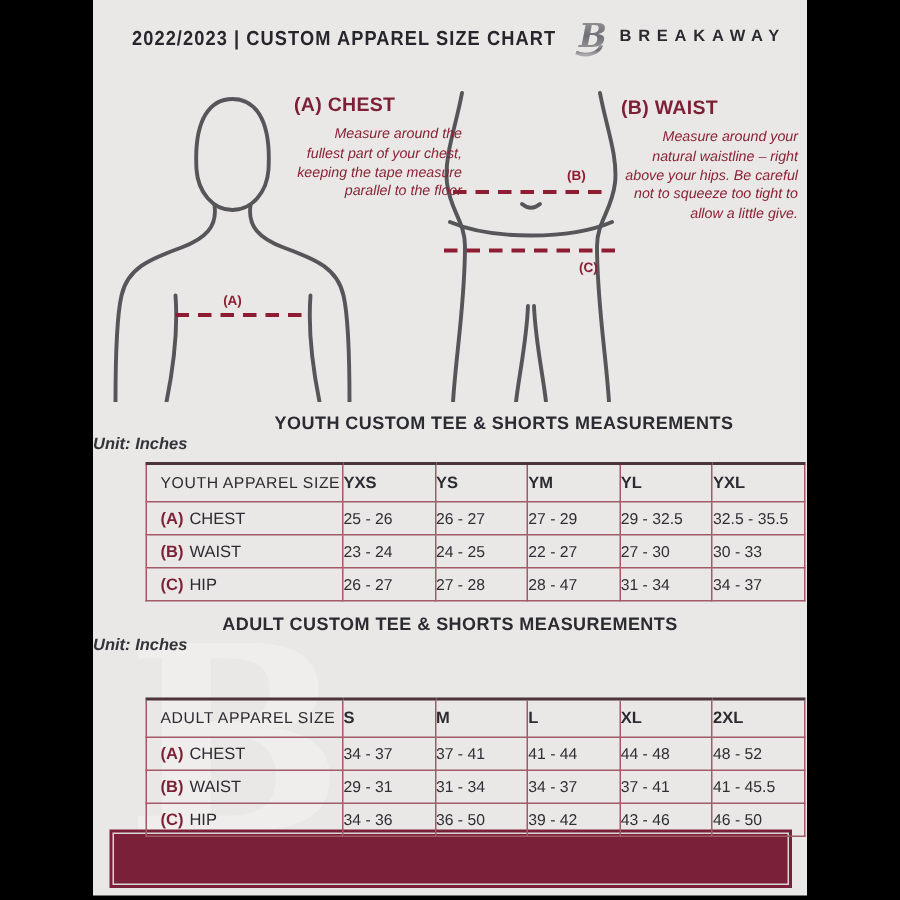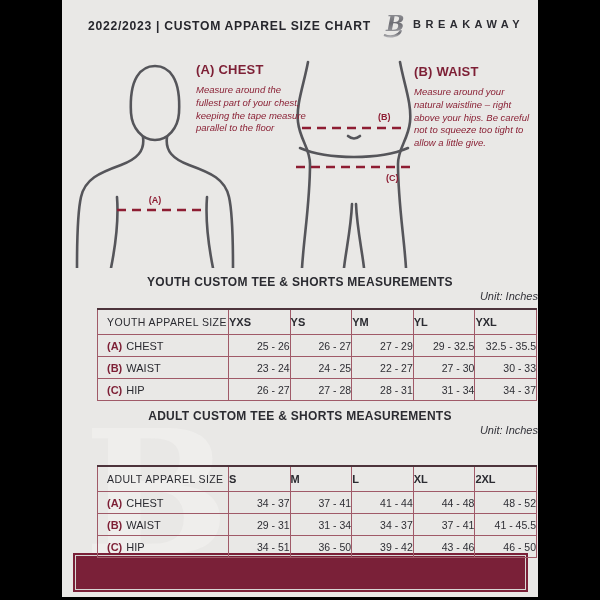--- a/index.html
+++ b/index.html
@@ -16,34 +16,34 @@
     position:absolute;left:26px;top:18px;
     font-size:13.5px;font-weight:800;color:#26262c;letter-spacing:.8px;
     transform:scaleX(.9);transform-origin:left center;white-space:nowrap;
   }
   .logo{position:absolute;left:318px;top:10px;display:flex;align-items:center;gap:7px;}
   .brand{font-size:11px;font-weight:700;color:#2b2b31;letter-spacing:4.5px;}
   
   .fig{position:absolute;}
   .instr{position:absolute;color:#8a2135;}
   .instr h3{margin:0 0 7px 0;font-size:13px;font-weight:800;color:#7d1f35;letter-spacing:.2px;}
-  .instr p{margin:0;font-size:9.5px;line-height:1.35;font-style:italic;color:#8a2135;}
+  .instr p{margin:0;font-size:9.5px;line-height:1.35;font-style:italic;color:#8a2135;text-align:right;}
   .pre{white-space:pre-line;}
   
   .sec-title{position:absolute;width:100%;text-align:center;font-size:12px;font-weight:800;color:#2b2b31;letter-spacing:.3px;}
-  .sec-unit{position:absolute;width:100%;text-align:right;font-size:11px;font-style:italic;color:#33333a;}
+  .sec-unit{position:absolute;width:100%;text-align:left;font-size:11px;font-style:italic;color:#33333a;font-weight:bold;}
   
   table.size{
     position:absolute;left:35px;width:440px;border-collapse:collapse;table-layout:fixed;
     background:transparent;
   }
   table.size th,table.size td{border:1px solid #a05a68;padding:0;}
   table.size th{border-top:2px solid #4d333b;height:24px;font-size:11px;font-weight:700;color:#2b2b31;text-align:left;}
   table.size th.lbl{font-weight:400;font-size:10.5px;text-align:left;padding-left:9px;letter-spacing:.4px;}
-  table.size td{height:21px;font-size:10.5px;color:#2e2e34;text-align:right;}
+  table.size td{height:21px;font-size:10.5px;color:#2e2e34;text-align:left;}
   table.size td.lbl{text-align:left;padding-left:9px;font-size:11px;color:#2b2b31;}
   table.size td.lbl .key{color:#7d1f35;font-weight:800;margin-right:4px;}
   col.c0{width:131px;}
   
   .watermark{
     position:absolute;left:22px;top:408px;font-family:"DejaVu Serif","Liberation Serif",serif;
     font-size:172px;line-height:1;font-weight:700;color:#f2f1ef;opacity:.75;z-index:0;
     pointer-events:none;
   }
   .footer-bar{
@@ -106,21 +106,21 @@
     <h3>(A) CHEST</h3>
     <p>Measure around the fullest part of your chest, keeping the tape measure parallel to the floor</p>
   </div>
   <div class="instr" style="left:352px;top:64px;width:118px;">
     <h3>(B) WAIST</h3>
     <p>Measure around your natural waistline – right above your hips. Be careful not to squeeze too tight to allow a little give.</p>
   </div>
 
   <div class="watermark">B</div>
 
-  <div class="sec-title" style="top:275px;">YOUTH CUSTOM TEE &amp; SHORTS MEASUREMENTS</div>
+  <div class="sec-title" style="top:275px;padding-left:36px;">YOUTH CUSTOM TEE &amp; SHORTS MEASUREMENTS</div>
   <div class="sec-unit" style="top:290px;">Unit: Inches</div>
   <table class="size" style="top:308px;">
     <colgroup>
         <col class="c0">
         <col>
         <col>
         <col>
         <col>
         <col>
       </colgroup>
@@ -148,21 +148,21 @@
         <td>23 - 24</td>
         <td>24 - 25</td>
         <td>22 - 27</td>
         <td>27 - 30</td>
         <td>30 - 33</td>
       </tr>
       <tr>
         <td class="lbl"><span class="key">(C)</span><span>HIP</span></td>
         <td>26 - 27</td>
         <td>27 - 28</td>
-        <td>28 - 31</td>
+        <td>28 - 47</td>
         <td>31 - 34</td>
         <td>34 - 37</td>
       </tr>
     </tbody>
   </table>
 
   <div class="sec-title" style="top:409px;">ADULT CUSTOM TEE &amp; SHORTS MEASUREMENTS</div>
   <div class="sec-unit" style="top:424px;">Unit: Inches</div>
   <table class="size" style="top:442px;margin-top:23px;">
     <colgroup>
@@ -195,21 +195,21 @@
       <tr>
         <td class="lbl"><span class="key">(B)</span><span>WAIST</span></td>
         <td>29 - 31</td>
         <td>31 - 34</td>
         <td>34 - 37</td>
         <td>37 - 41</td>
         <td>41 - 45.5</td>
       </tr>
       <tr>
         <td class="lbl"><span class="key">(C)</span><span>HIP</span></td>
-        <td>34 - 51</td>
+        <td>34 - 36</td>
         <td>36 - 50</td>
         <td>39 - 42</td>
         <td>43 - 46</td>
         <td>46 - 50</td>
       </tr>
     </tbody>
   </table>
 
   <div class="footer-bar"></div>
 </div>

